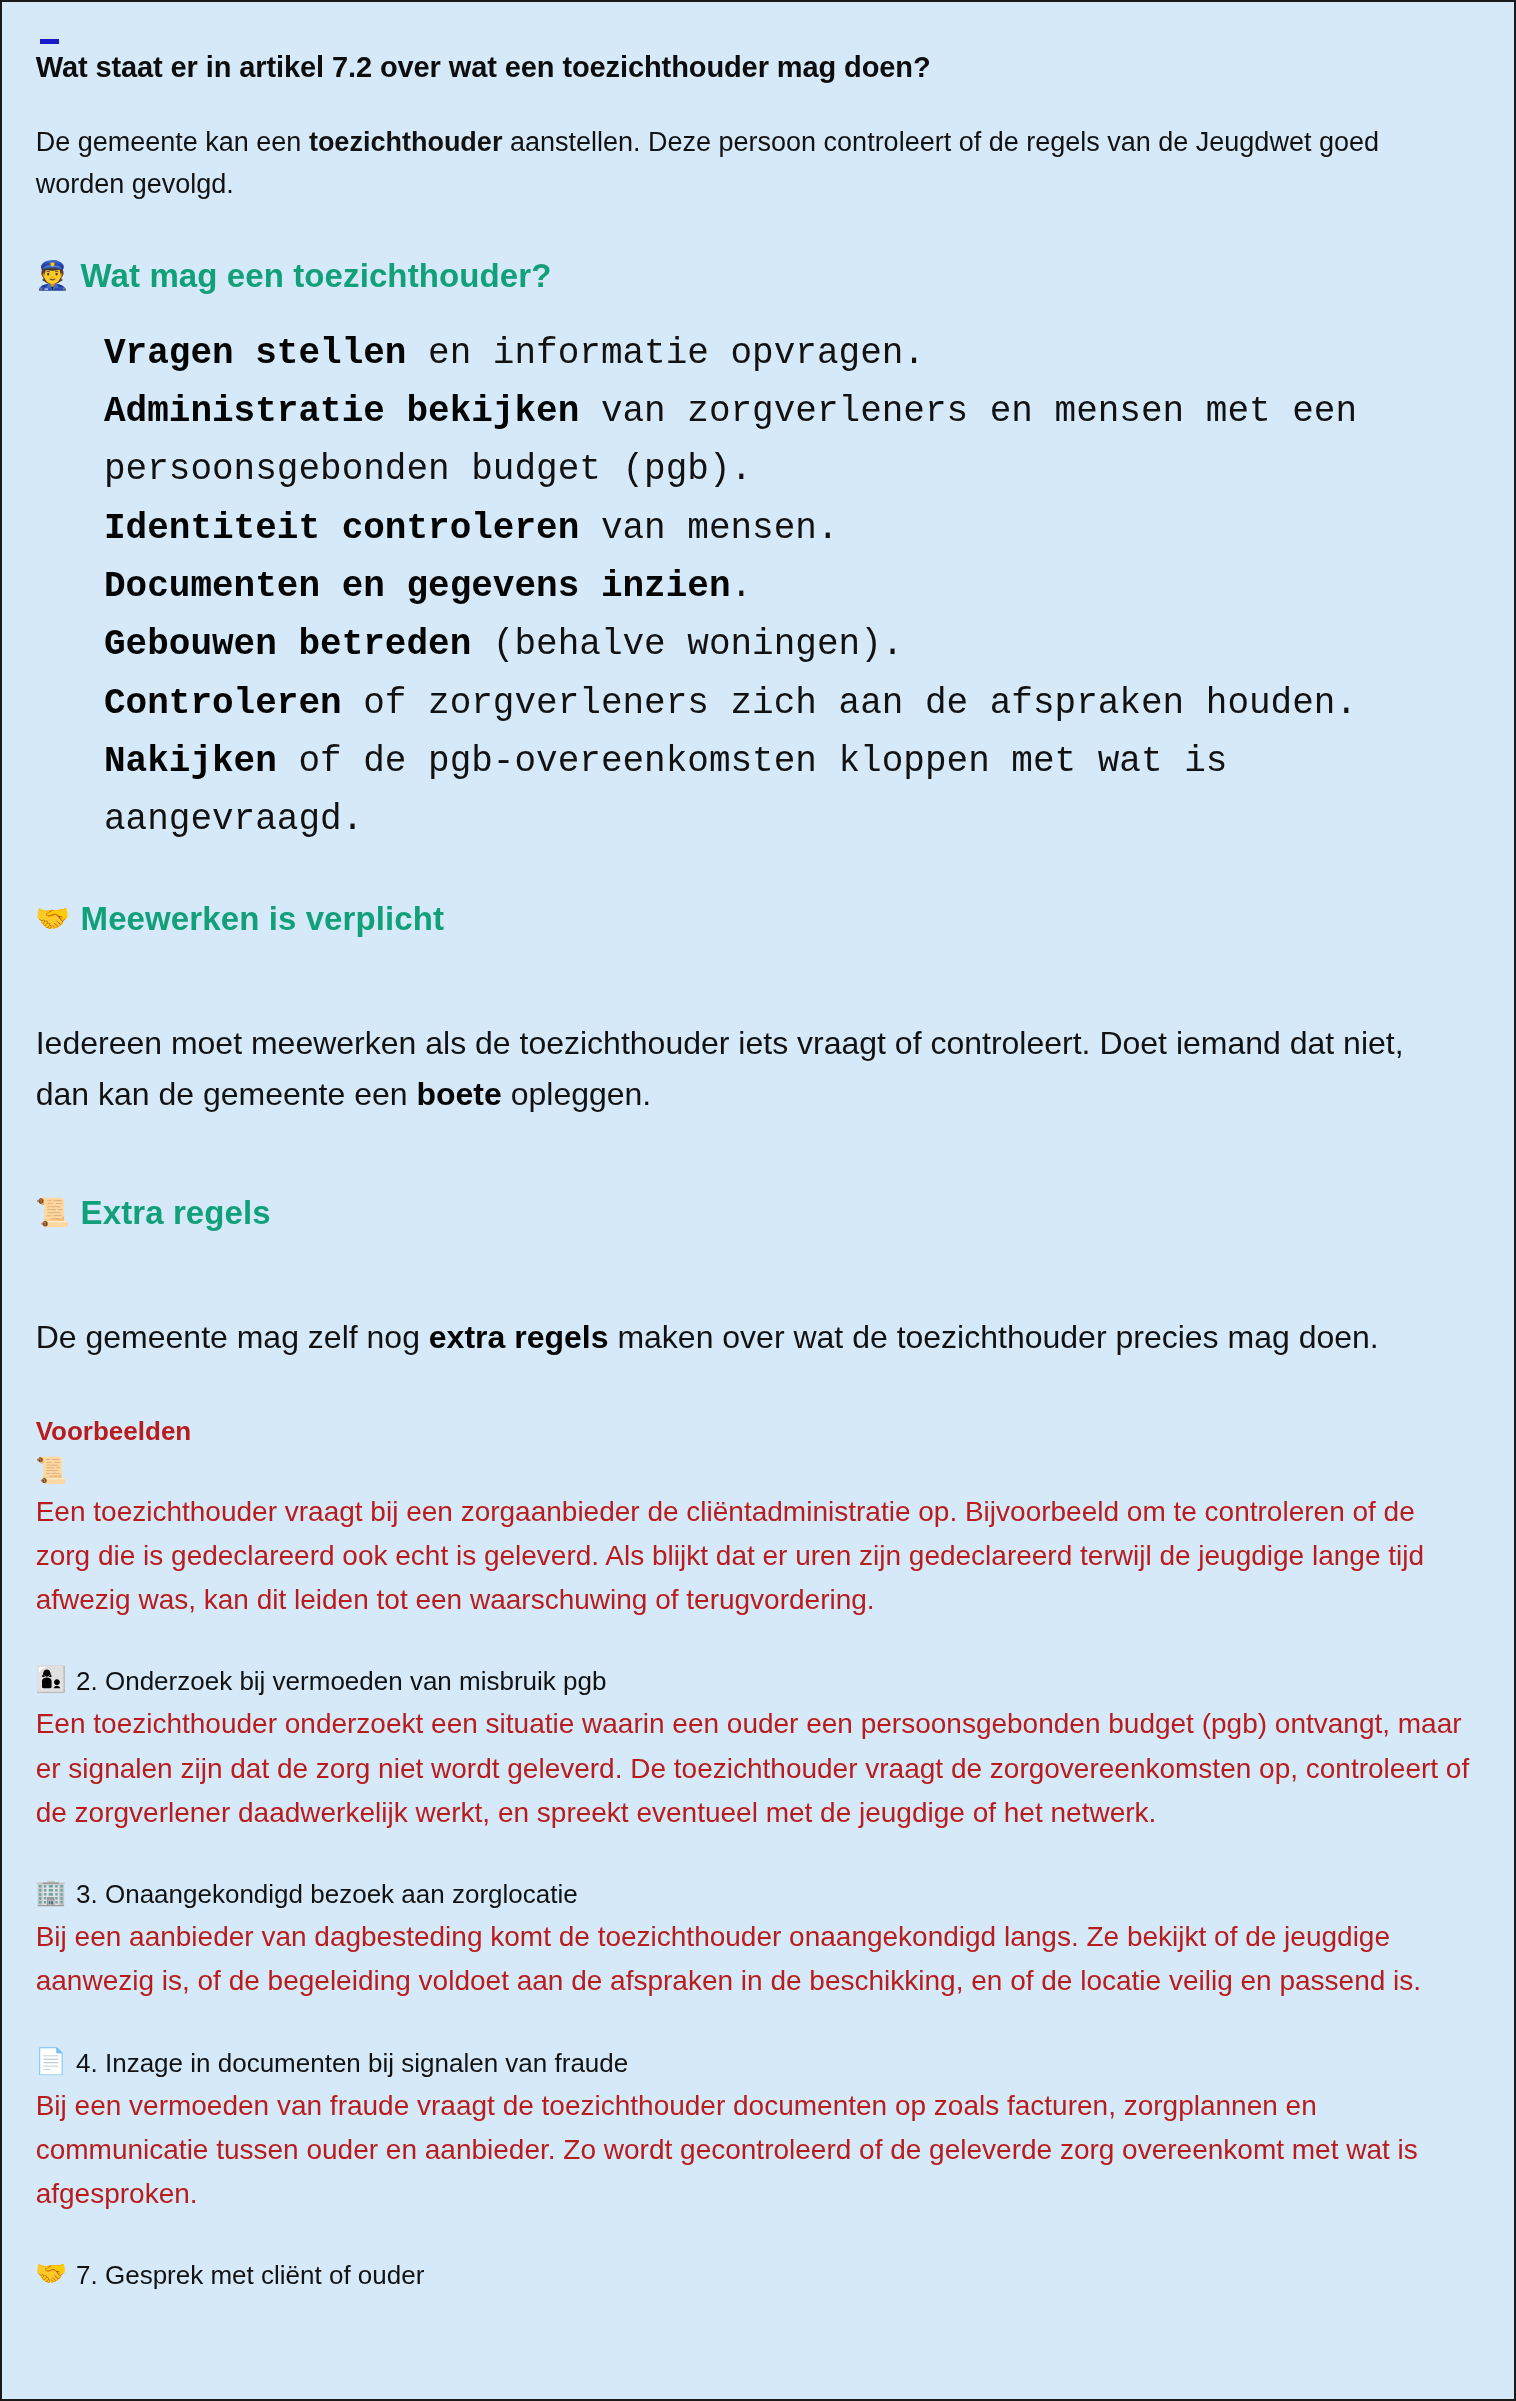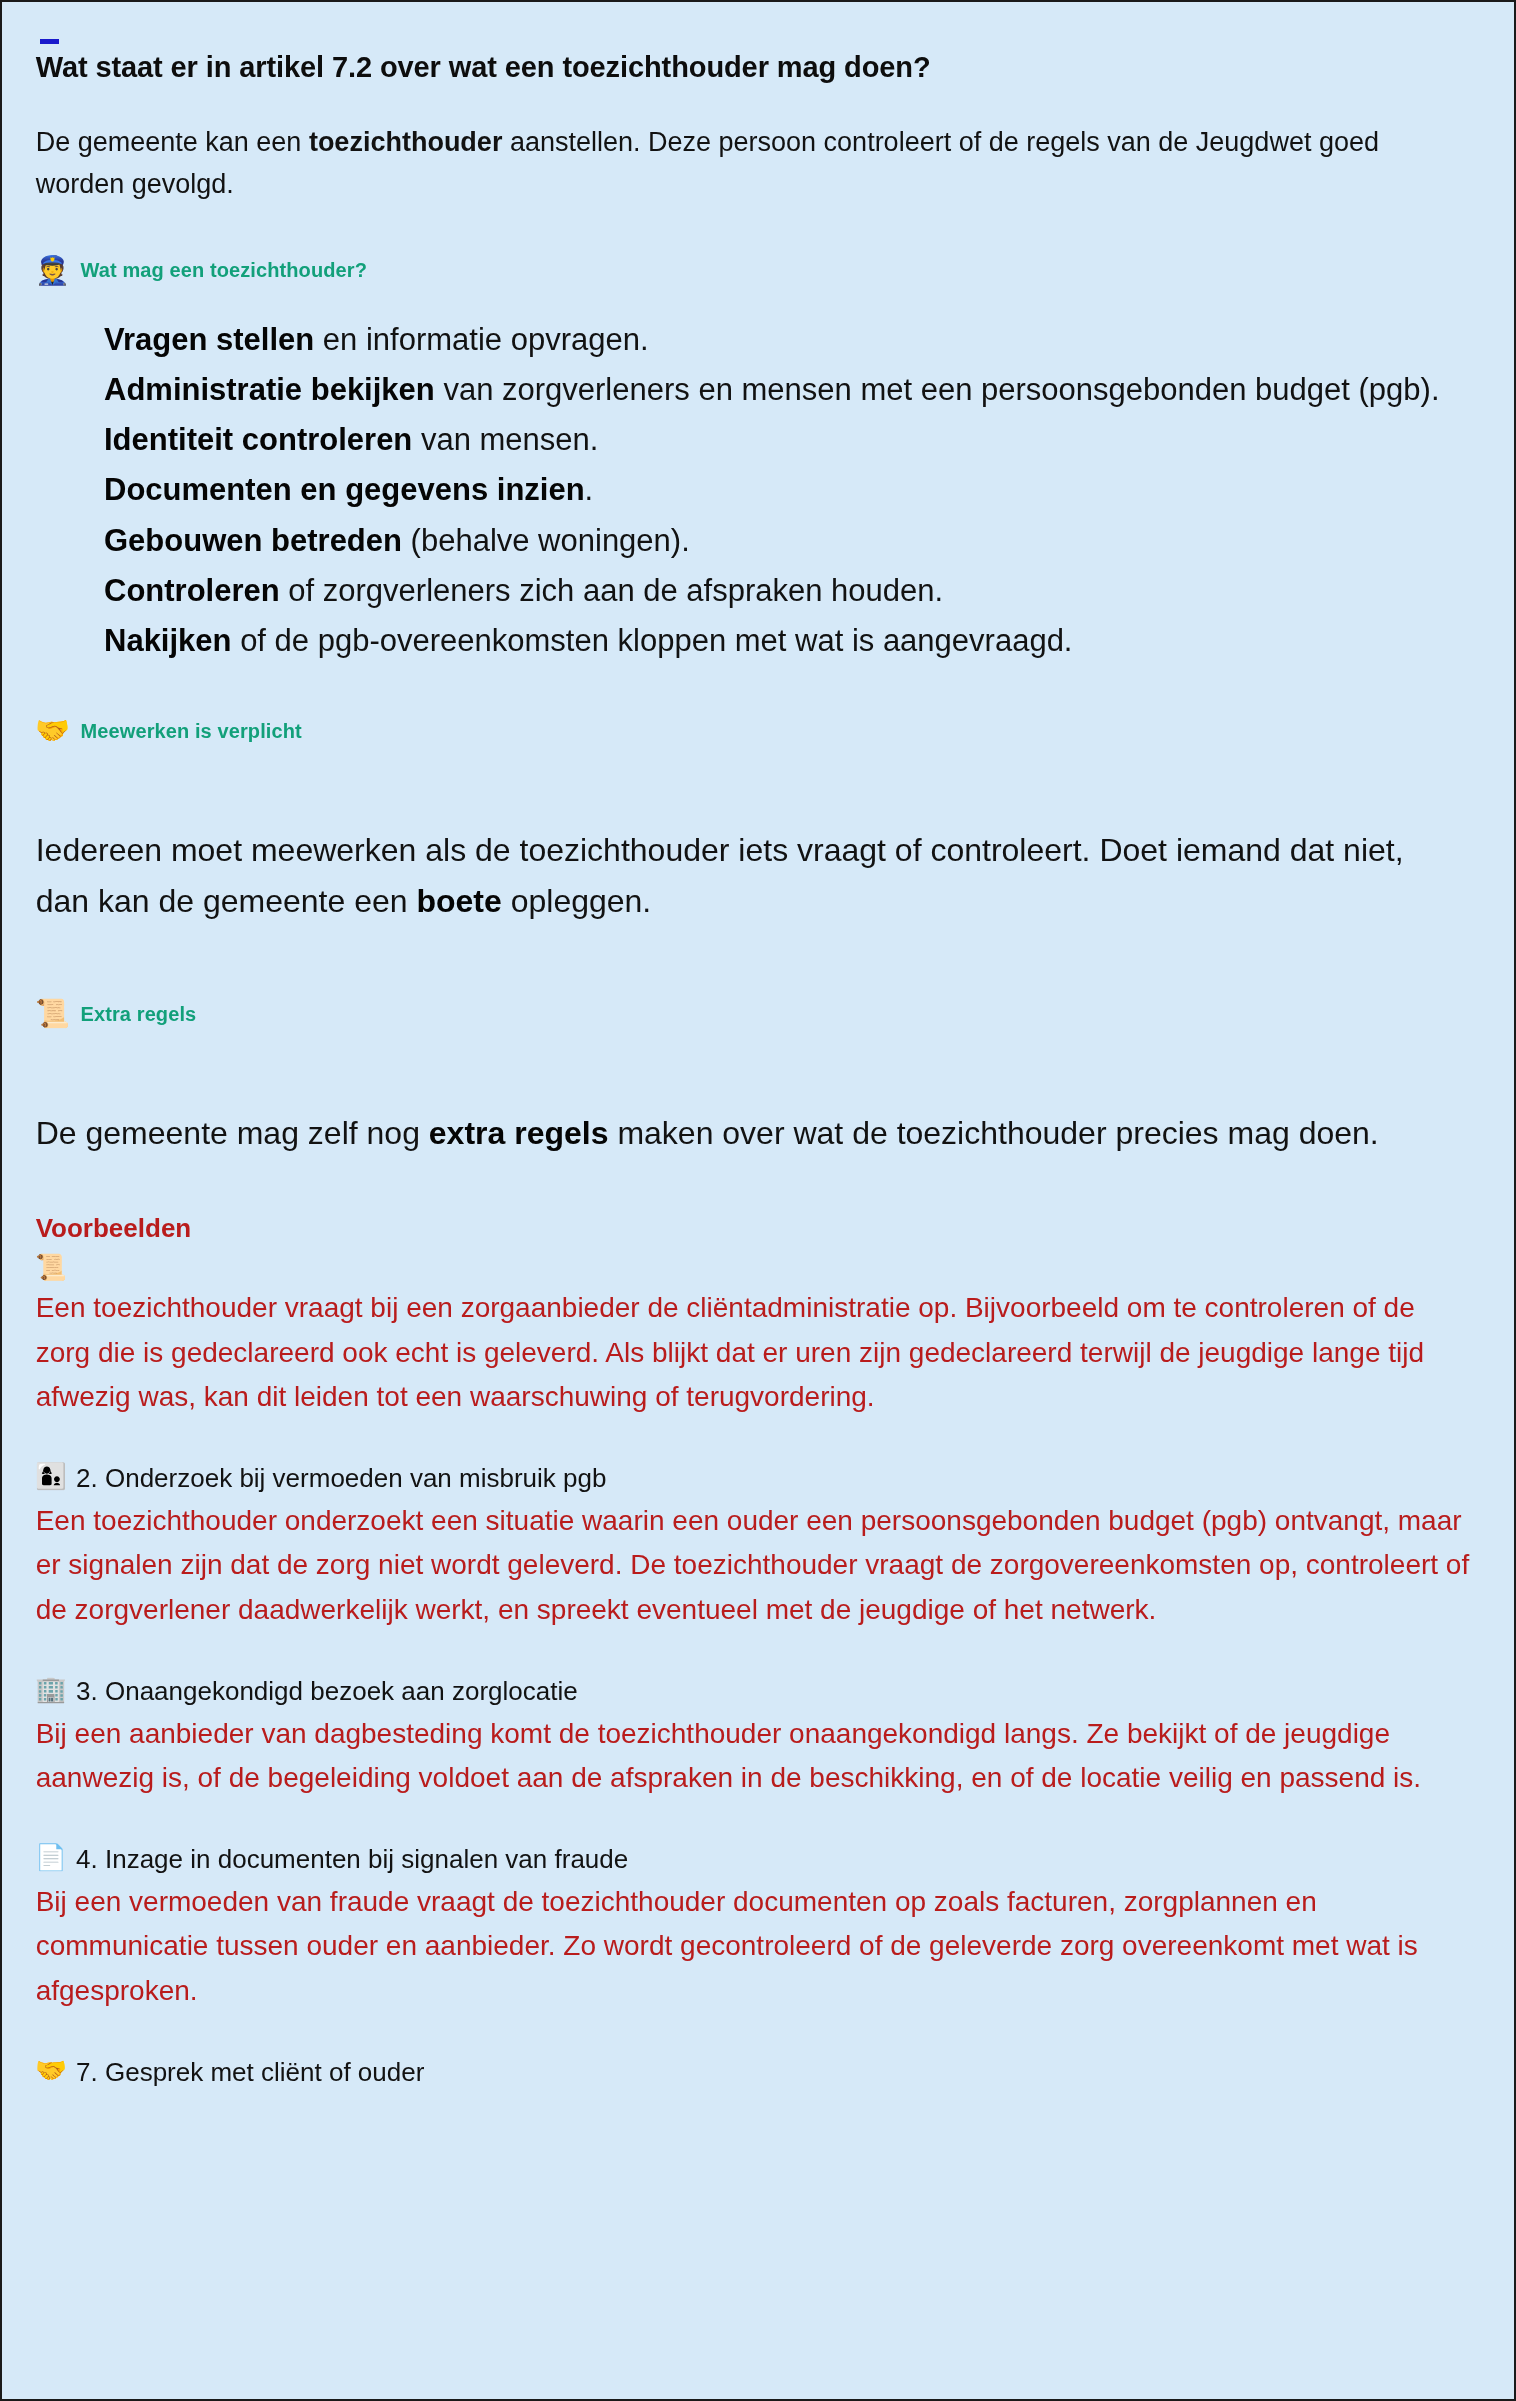--- a/index.html
+++ b/index.html
@@ -51,35 +51,36 @@
     align-items: center;
     gap: 10px;
     margin: 51px 0 0 5.7px;
   }
   .section-head .emoji {
     font-size: 28px;
     line-height: 1;
     font-family: "DejaVu Sans", sans-serif;
   }
   .section-head .htext {
-    font-size: 20px;
+    font-size: 33px;
     font-weight: bold;
     color: #12a07a;
     letter-spacing: 0.1px;
   }
 
   .bullets {
     margin: 30px 0 0 74px;
     padding: 0;
     list-style: none;
   }
   .bullets li {
-    font-size: 31px;
+    font-size: 36px;
     color: #121212;
     line-height: 1.62;
+    font-family: Liberation Mono, monospace;
   }
   .bullets li b { font-weight: bold; color: #050505; }
 
   .para {
     font-size: 32px;
     color: #121212;
     line-height: 1.58;
     margin: 0 0 0 5.7px;
     max-width: 1427px;
   }

